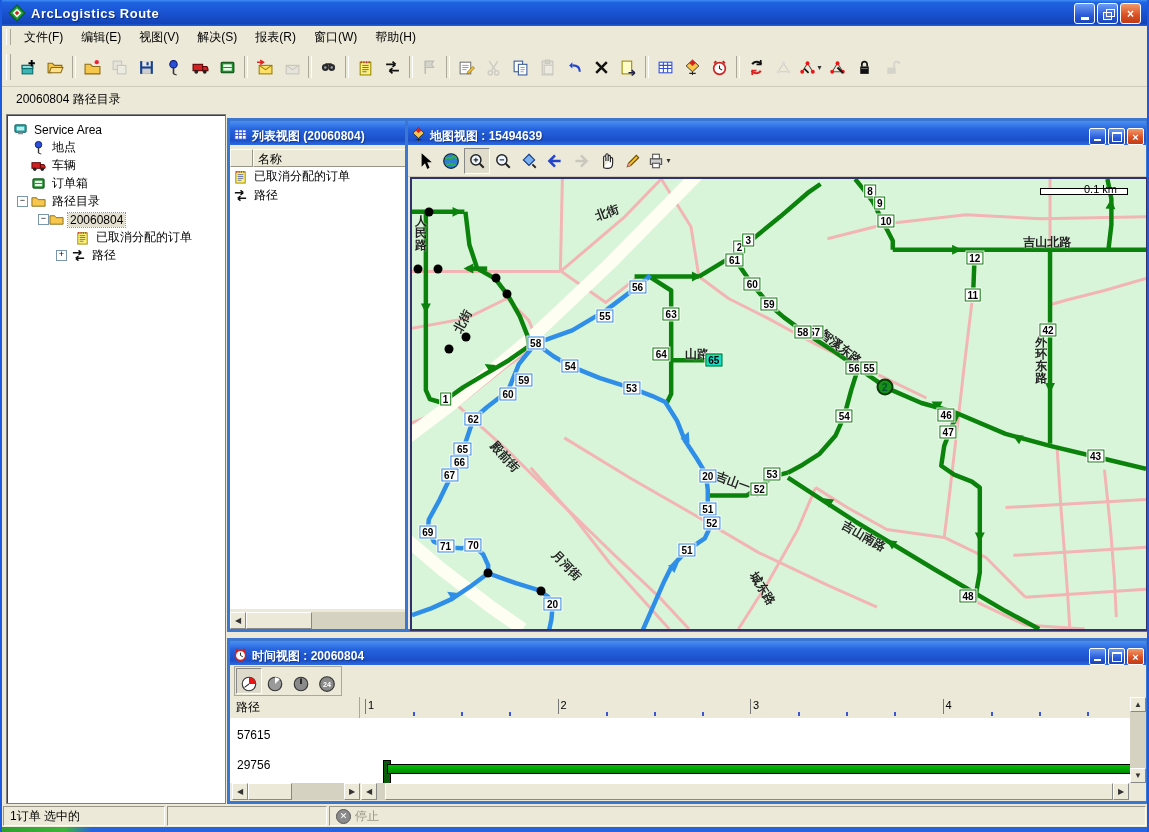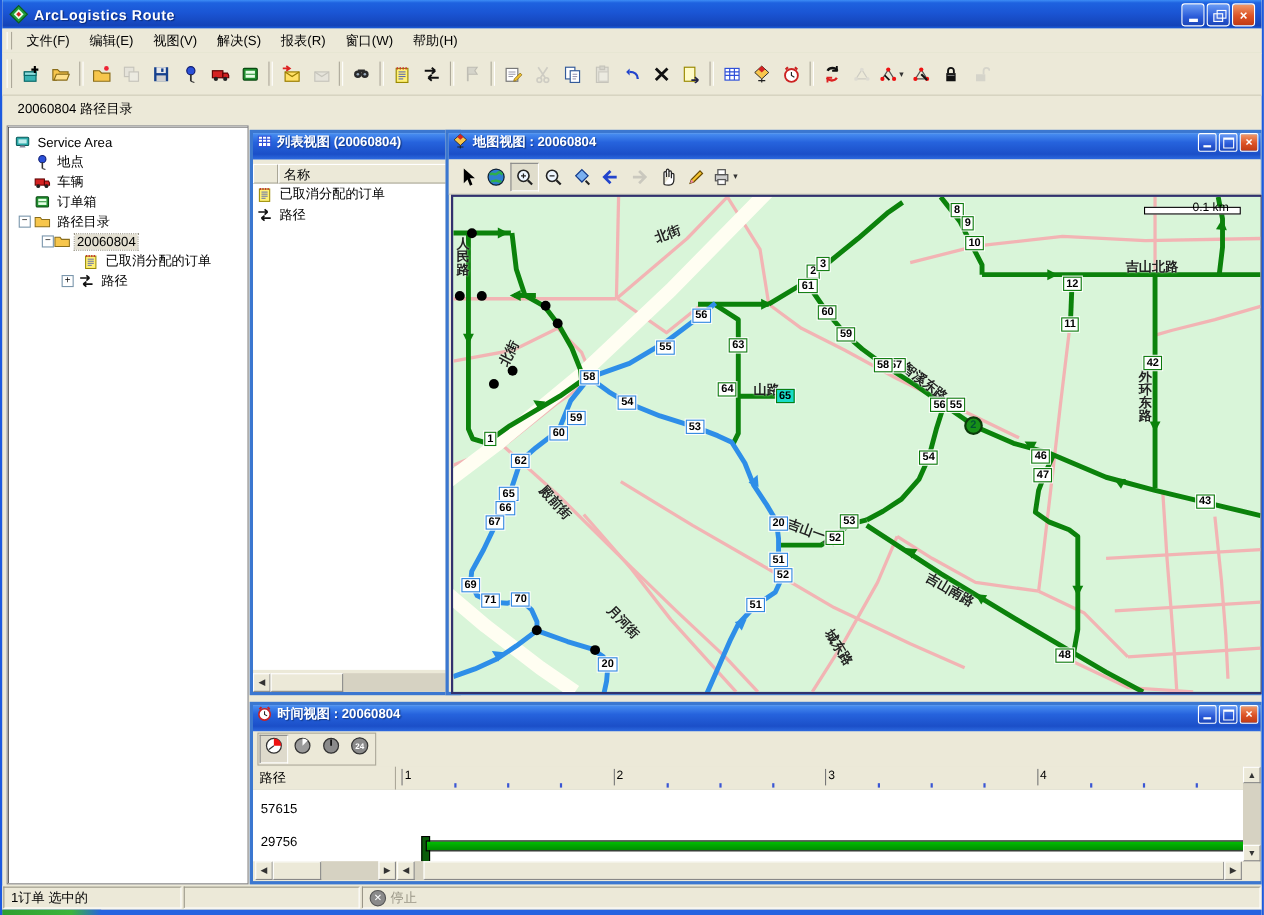--- a/index.html
+++ b/index.html
@@ -38,21 +38,21 @@
     border:1px solid #808080;box-shadow:inset 1px 1px 0 #404040;font-size:12px;overflow:hidden;}
   .tree-row{position:absolute;height:17px;display:flex;align-items:center;white-space:nowrap;}
   .tree-row svg{width:15px;height:15px;margin-right:4px;}
   .tlabel{padding:0 2px;}
   .tlabel.selected{background:#e4e0d2;outline:1px dotted #9a9687;}
   .expander{position:absolute;width:9px;height:9px;background:#fff;border:1px solid #7a96ac;
     font-size:9px;line-height:7px;text-align:center;color:#000;top:4px;}
   
   .cwin{position:absolute;border:3px solid #3b77d0;background:#ece9d8;box-sizing:border-box;}
   .ctitle{height:24px;background:linear-gradient(180deg,#4a90f2 0%,#2663dd 35%,#1b4fc8 80%,#2e6be0 100%);
-    display:flex;align-items:flex-start;color:#fff;font-size:12px;font-weight:bold;overflow:hidden;}
+    display:flex;align-items:flex-end;color:#fff;font-size:12px;font-weight:bold;overflow:hidden;}
   .ctitle svg{width:15px;height:15px;margin:0 4px 0 3px;flex:0 0 auto;}
   .ctitle .ct{flex:1;white-space:nowrap;text-shadow:1px 1px 1px #123a8a;}
   .cbtns{display:flex;gap:2px;margin-right:2px;}
   .cbtn{width:17px;height:17px;border-radius:2px;border:1px solid #fff;background:linear-gradient(#6a9cf5,#2a5ad8 60%,#1c46b8);
     display:flex;align-items:center;justify-content:center;color:#fff;box-sizing:border-box;}
   .cbtn.close{background:linear-gradient(#f09a6a,#dd5326 55%,#c03a14);font-size:11px;font-weight:bold;}
   .cbtn .g-min{margin-top:7px;width:7px;height:2px;}
   .cbtn .g-max{width:8px;height:7px;}
   
   .lv-header{position:absolute;left:0;top:28px;right:0;height:18px;display:flex;font-size:12px;}
@@ -81,21 +81,21 @@
     background:#189018;border:2px solid #0b3b0b;color:#053;font-size:10px;font-weight:bold;
     display:flex;align-items:center;justify-content:center;box-sizing:border-box;}
   .dot{position:absolute;transform:translate(-50%,-50%);width:9px;height:9px;border-radius:50%;background:#000;}
   .street{position:absolute;font-size:12px;font-weight:bold;color:#222;white-space:nowrap;transform-origin:left top;text-shadow:0 0 2px #d9f5d9;}
   .street.vert{line-height:12px;text-align:center;}
   .scalebar{position:absolute;height:5px;background:#fff;border:1px solid #000;}
   .scaletext{position:absolute;font-size:11px;color:#000;}
   
   .time-toolbar{position:absolute;left:0;top:24px;right:0;height:32px;background:#ece9d8;display:flex;align-items:center;padding-left:4px;}
   .time-toolbar .group{display:flex;border:1px solid #aca899;background:#ece9d8;padding:1px;}
-  .clkbtn{width:24px;height:24px;display:flex;align-items:flex-start;justify-content:center;border:1px solid transparent;}
+  .clkbtn{width:24px;height:24px;display:flex;align-items:flex-end;justify-content:center;border:1px solid transparent;}
   .clkbtn svg{width:18px;height:18px;}
   .clkbtn.active{border-color:#888 #fff #fff #888;background:#dedacc;}
   .time-header{position:absolute;left:0;top:56px;right:16px;height:21px;background:#ece9d8;border-bottom:1px solid #aca899;font-size:12px;}
   .th-left{position:absolute;left:0;top:0;width:130px;height:100%;border-right:1px solid #aca899;display:flex;align-items:center;padding-left:6px;box-sizing:border-box;}
   .ruler{position:absolute;left:130px;top:0;right:0;height:100%;overflow:hidden;}
   .rmaj{position:absolute;top:2px;width:1px;height:15px;background:#777;}
   .rlab{position:absolute;top:2px;font-size:11px;color:#000;}
   .rmin{position:absolute;bottom:2px;width:2px;height:4px;background:#3a56d4;}
   .time-body{position:absolute;left:0;top:77px;right:16px;bottom:18px;background:#fff;overflow:hidden;}
   .trow-label{position:absolute;left:7px;font-size:12px;color:#000;}
@@ -475,21 +475,21 @@
     </div>
   </div>
 
   <div class="cwin" id="mapwin" style="left:403px;top:118px;width:744px;height:514px;z-index:2;">
     <div class="ctitle">
       <span id="mvicon"><svg viewBox="0 0 16 16">
             <path d="M8 1l6 5.5L8 12 2 6.5z" fill="#f7c64c" stroke="#222" stroke-width="0.8"></path>
             <path d="M8 1l3 2.8L8 6.5 5 3.8z" fill="#d42222"></path>
             <path d="M8 12v3M5 13.5h6" stroke="#222"></path>
           </svg></span>
-      <span class="ct">地图视图 : 20060804</span>
+      <span class="ct">地图视图 : 15494639</span>
       <div class="cbtns">
         <div class="cbtn">
             <span class="g-min"></span>
           </div>
         <div class="cbtn">
             <span class="g-max"></span>
           </div>
         <div class="cbtn close">
             <span>×</span>
           </div>

